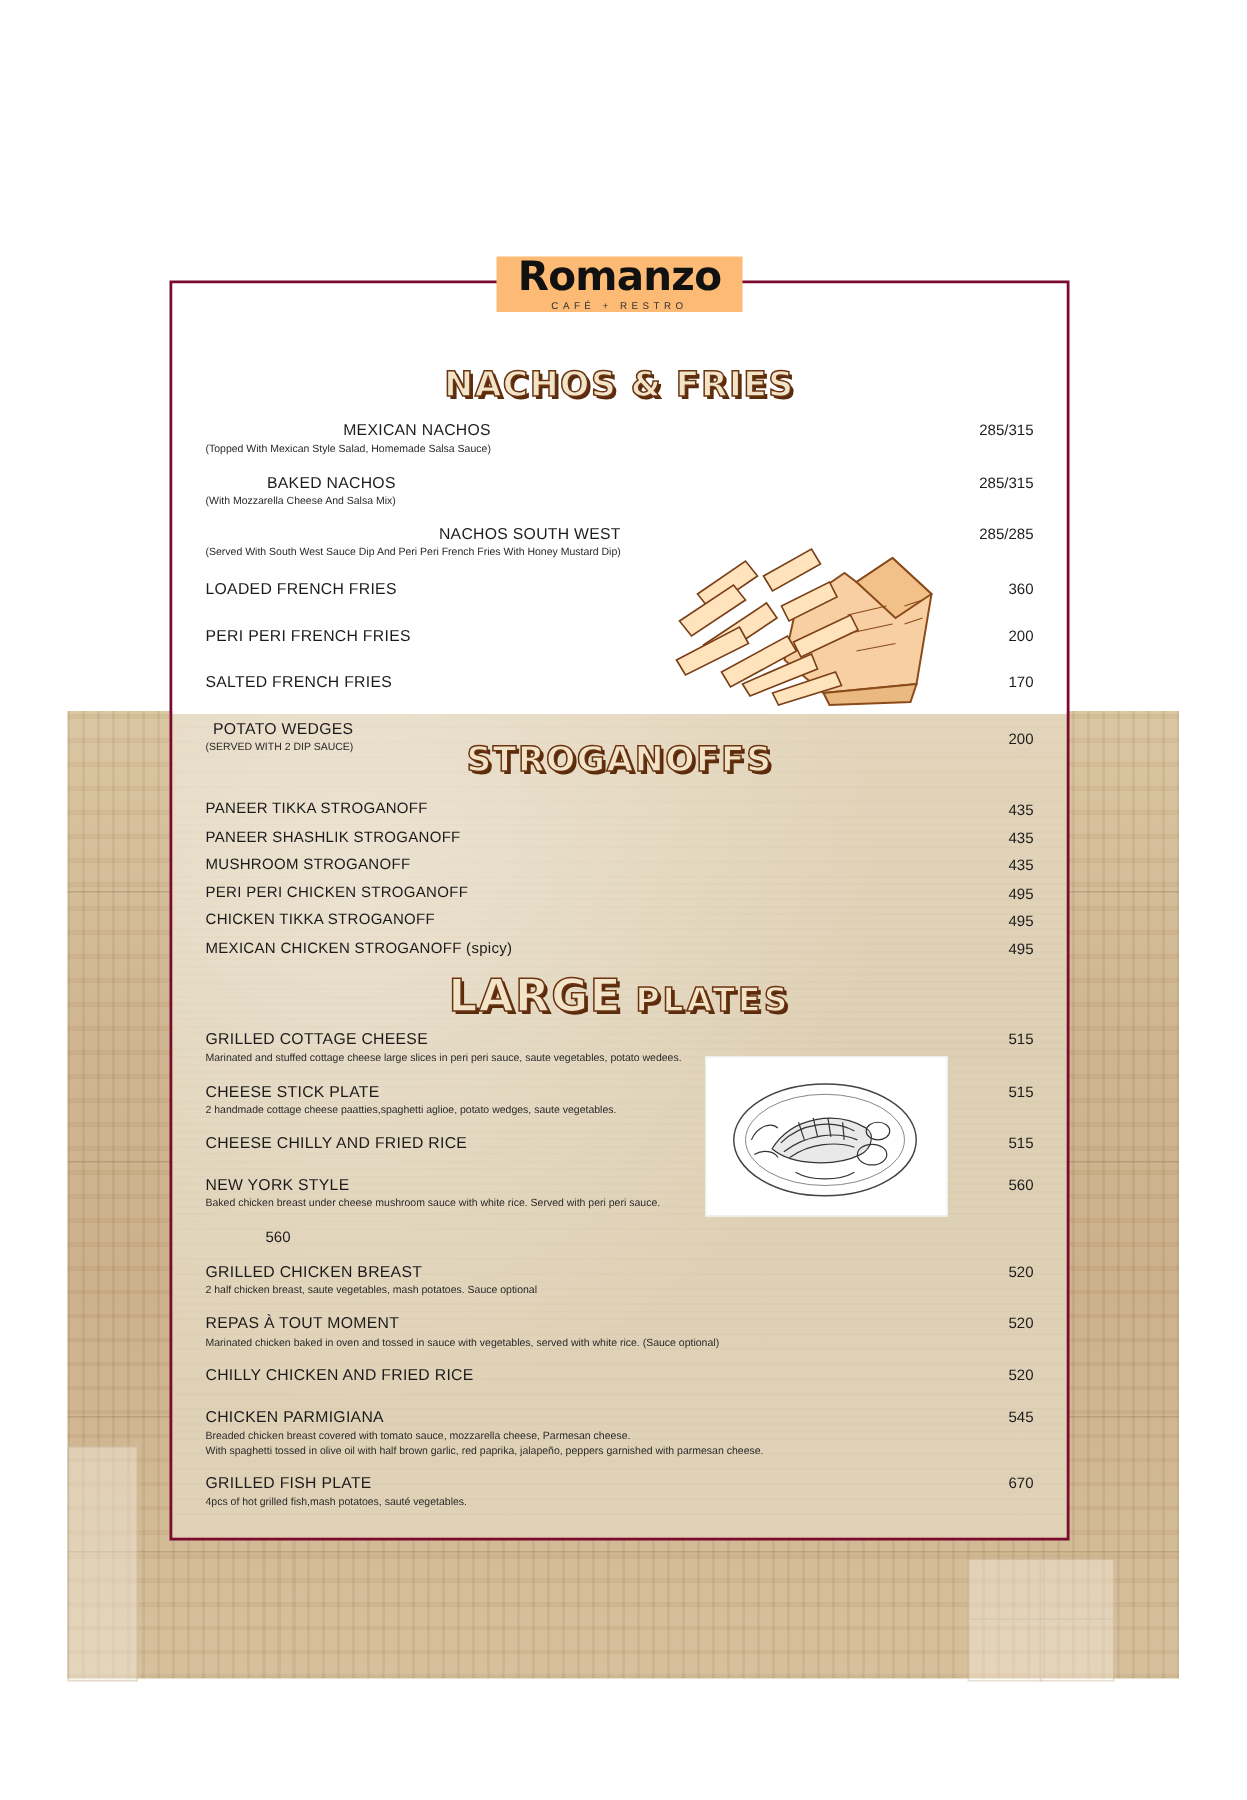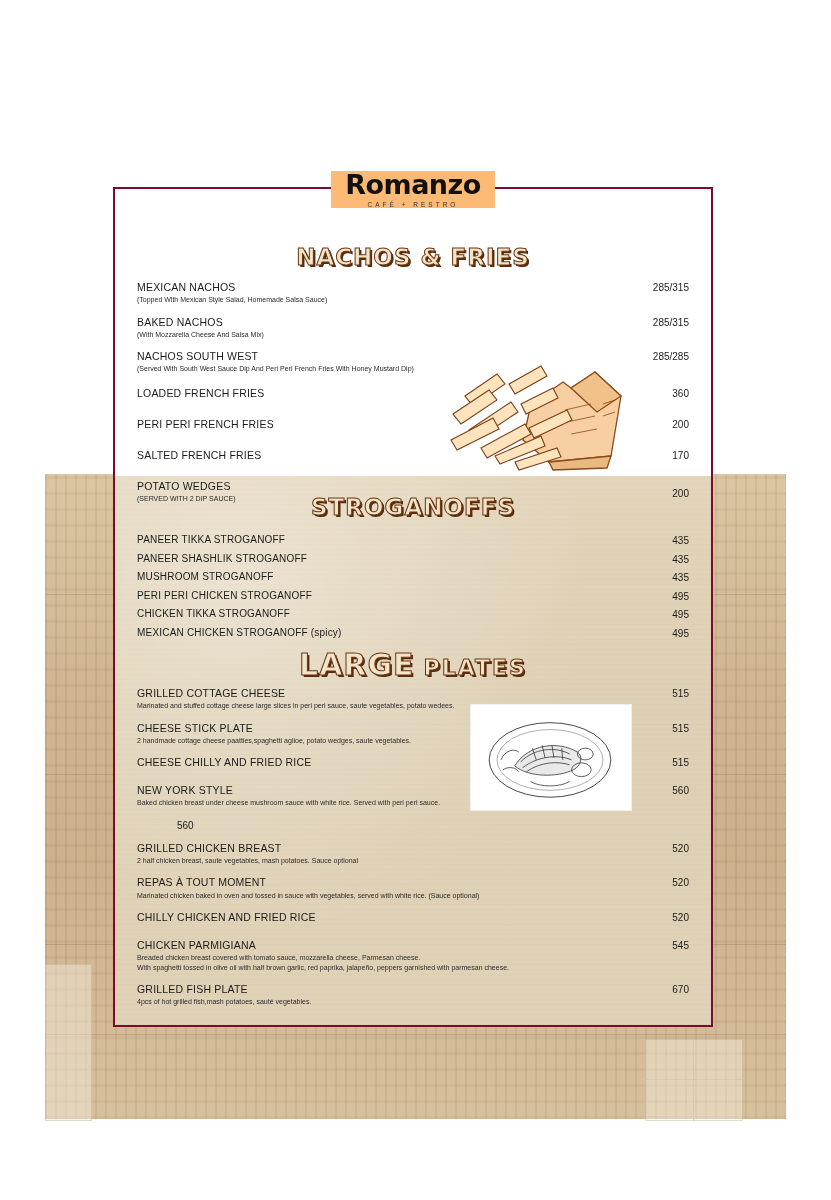--- a/index.html
+++ b/index.html
@@ -112,21 +112,21 @@
     <div class="brand-inner">
       <div class="brand-name">Romanzo</div>
       <div class="brand-sub">CAFÉ + RESTRO</div>
     </div>
   </div>
 
   <div class="content">
 
     <div class="section-title" style="position:absolute;left:0;right:0;top:55px;">NACHOS &amp; FRIES</div>
 
-    <div class="items" style="position:absolute;left:22px;right:22px;top:92px;">
+    <div class="items" style="position:absolute;left:22px;right:22px;top:92px;text-align:right;">
       <div class="item" style="margin-bottom:11px;">
         <div class="item-left">
           <div class="item-name">MEXICAN NACHOS</div>
           <div class="item-desc">(Topped With Mexican Style Salad, Homemade Salsa Sauce)</div>
         </div>
         <div class="item-price">285/315</div>
       </div>
       <div class="item" style="margin-bottom:11px;">
         <div class="item-left">
           <div class="item-name">BAKED NACHOS</div>

